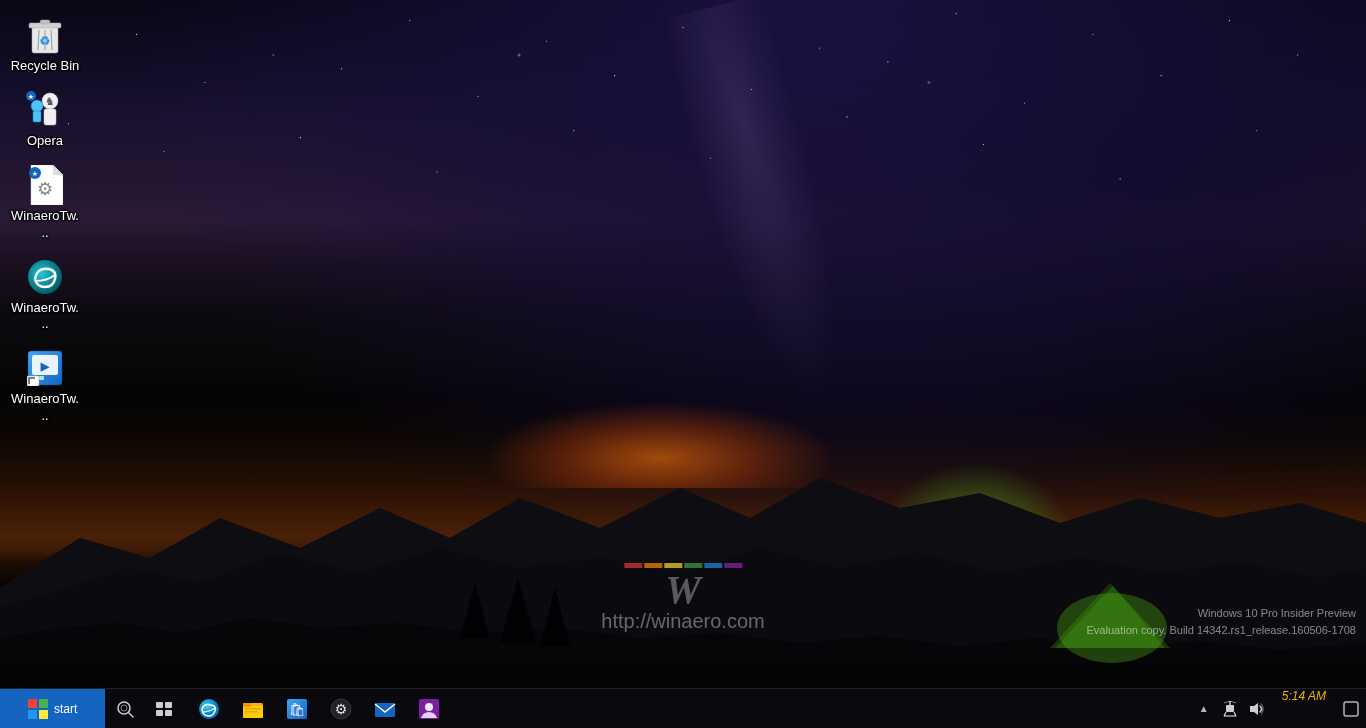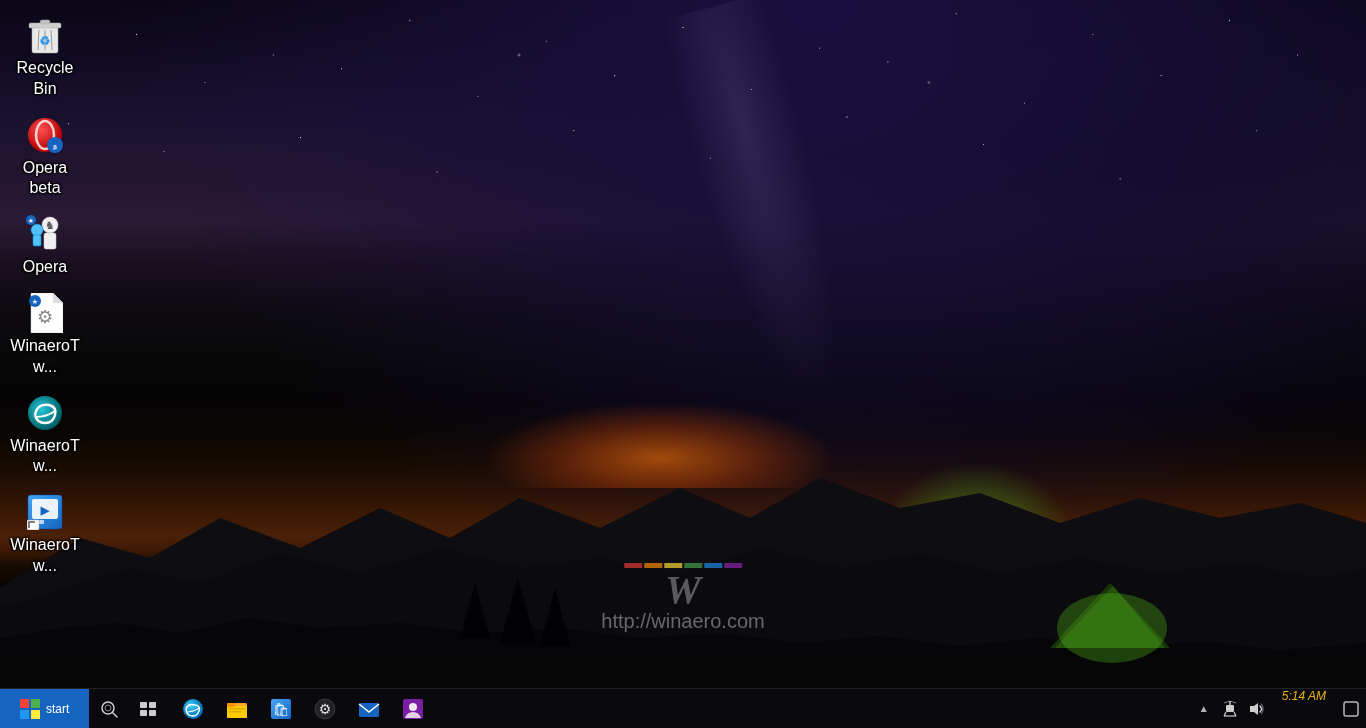--- a/index.html
+++ b/index.html
@@ -157,21 +157,21 @@
       width: 40px;
       height: 40px;
       display: flex;
       align-items: center;
       justify-content: center;
       margin-bottom: 3px;
     }
 
     .icon-label {
       color: white;
-      font-size: 16px;
+      font-size: 13px;
       text-align: center;
       text-shadow: 1px 1px 2px rgba(0,0,0,0.9), -1px -1px 2px rgba(0,0,0,0.9), 1px -1px 2px rgba(0,0,0,0.9), -1px 1px 2px rgba(0,0,0,0.9);
       line-height: 1.3;
       word-break: break-word;
       max-width: 75px;
     }
 
     
     #taskbar {
       position: absolute;
@@ -184,21 +184,21 @@
       display: flex;
       align-items: center;
       z-index: 100;
       border-top: 1px solid rgba(255,255,255,0.1);
     }
 
     #start-button {
       display: flex;
       align-items: center;
       gap: 6px;
-      padding: 0 20px;
+      padding: 0 28px;
       height: 100%;
       background: #1565c0;
       cursor: pointer;
       min-width: 80px;
     }
 
     .start-logo {
       width: 20px;
       height: 20px;
       display: grid;
@@ -399,38 +399,20 @@
           <text x="18" y="30" text-anchor="middle" font-size="12" fill="#2196F3" font-weight="bold">♻</text>
 
           <line x1="12" y1="15" x2="11" y2="35" stroke="#999" stroke-width="1"></line>
           <line x1="18" y1="15" x2="18" y2="35" stroke="#999" stroke-width="1"></line>
           <line x1="24" y1="15" x2="25" y2="35" stroke="#999" stroke-width="1"></line>
         </svg>
       </div>
       <span class="icon-label">Recycle Bin</span>
     </div>
 
-    <div class="desktop-icon">
-      <div class="icon-img">
-        <svg width="36" height="36" viewBox="0 0 36 36">
-          <circle cx="18" cy="18" r="17" fill="url(#opGrad)"></circle>
-          <ellipse cx="18" cy="18" rx="9" ry="14" fill="none" stroke="rgba(255,255,255,0.8)" stroke-width="2.5"></ellipse>
-          <defs>
-            <radialGradient id="opGrad" cx="40%" cy="35%" r="60%">
-              <stop offset="0%" stop-color="#ff5050"></stop>
-              <stop offset="100%" stop-color="#bb0000"></stop>
-            </radialGradient>
-          </defs>
-
-          <circle cx="28" cy="28" r="8" fill="#1565C0"></circle>
-          <text x="28" y="31.5" text-anchor="middle" font-size="6" fill="white" font-weight="bold">β</text>
-        </svg>
-      </div>
-      <span class="icon-label">Opera beta</span>
-    </div>
 
     <div class="desktop-icon">
       <div class="icon-img">
         <svg width="38" height="38" viewBox="0 0 38 38">
 
           <circle cx="24" cy="10" r="8" fill="#f0f0f0" stroke="#ccc" stroke-width="0.5"></circle>
           <rect x="18" y="18" width="12" height="16" rx="2" fill="#f0f0f0" stroke="#ccc" stroke-width="0.5"></rect>
           <text x="24" y="14" text-anchor="middle" font-size="11" fill="#555">♞</text>
 
           <circle cx="11" cy="15" r="6" fill="#4fc3f7" stroke="#0288d1" stroke-width="0.5"></circle>
@@ -507,20 +489,24 @@
       <div class="watermark-bar" style="background:#fb8c00;"></div>
       <div class="watermark-bar" style="background:#fdd835;"></div>
       <div class="watermark-bar" style="background:#43a047;"></div>
       <div class="watermark-bar" style="background:#1e88e5;"></div>
       <div class="watermark-bar" style="background:#8e24aa;"></div>
     </div>
     <div class="watermark-logo">W</div>
     <div class="watermark-url">http://winaero.com</div>
   </div>
 
+  <div id="build-watermark">
+    <div class="build-line">Windows 10 Pro Insider Preview</div>
+    <div class="build-line">Evaluation copy. Build 14342.rs1_release.160506-1708</div>
+  </div>
 
 </div>
 
 <div id="taskbar">
 
   <div id="start-button">
     <div class="start-logo">
       <div class="start-logo-cell" style="background:#f44336;"></div>
       <div class="start-logo-cell" style="background:#4caf50;"></div>
       <div class="start-logo-cell" style="background:#2196f3;"></div>

